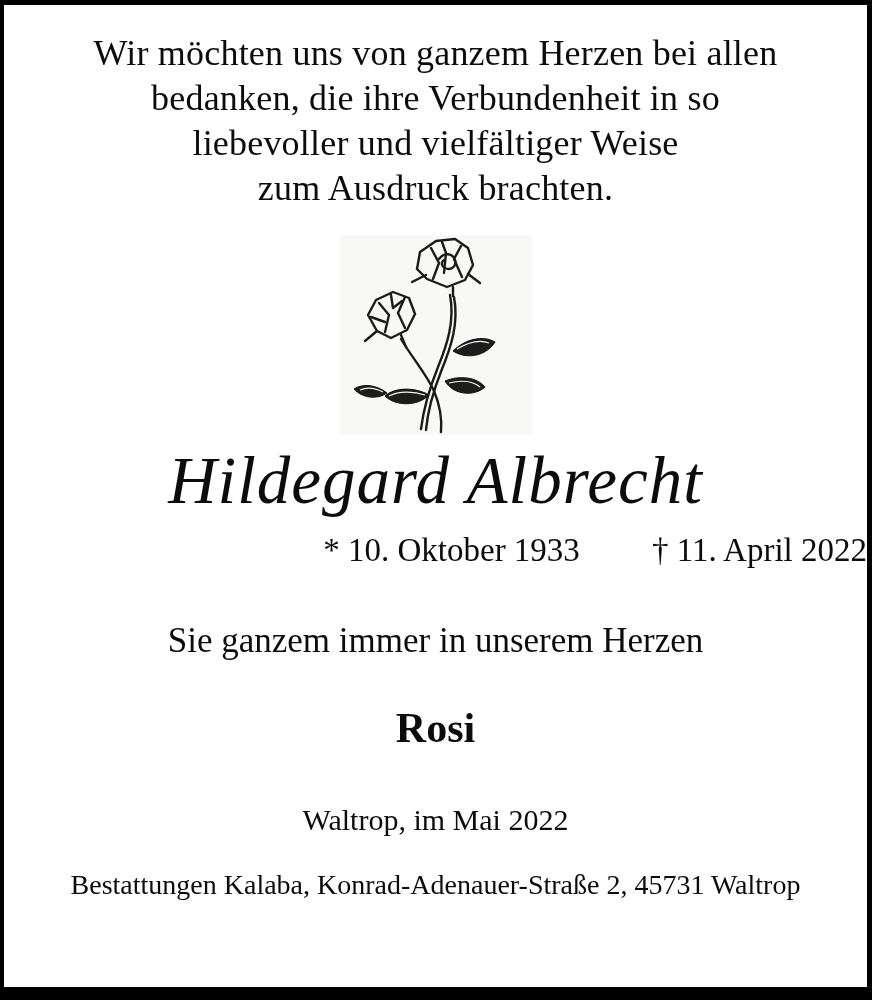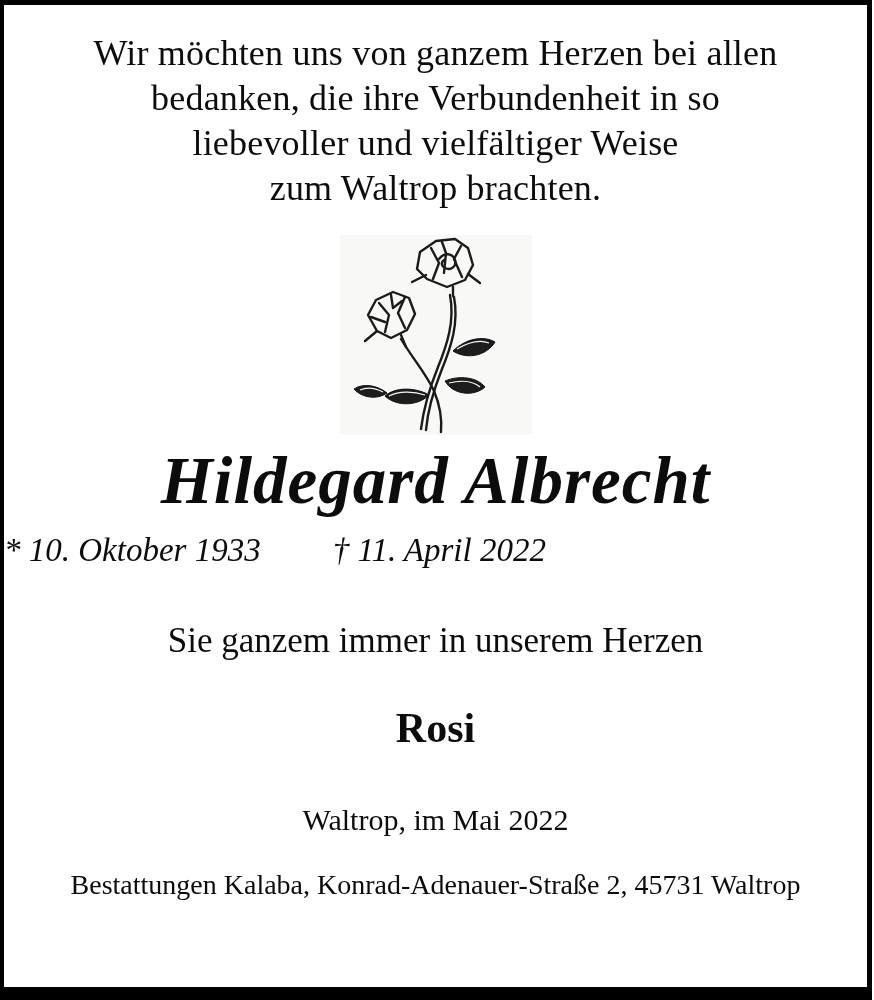--- a/index.html
+++ b/index.html
@@ -37,30 +37,29 @@
     background: #f8f8f6;
     display: flex;
     align-items: center;
     justify-content: center;
   }
   .name {
     margin: 10px 0 0 0;
     font-size: 67px;
     line-height: 70px;
     font-style: italic;
-    font-weight: bold;
+    font-weight: normal;
     letter-spacing: 1px;
   }
   .dates {
     margin-top: 14px;
     font-size: 33px;
     line-height: 42px;
-    font-style: italic;
     display: flex;
-    justify-content: flex-start;
+    justify-content: flex-end;
     gap: 72px;
   }
   .memorial {
     margin-top: 48px;
     font-size: 35px;
     line-height: 44px;
   }
   .mourners {
     margin-top: 44px;
     font-size: 42px;
@@ -80,21 +79,21 @@
 </style>
 </head>
 <body>
 
 <div class="sheet">
 
   <div class="thanks">
     <div>Wir möchten uns von ganzem Herzen bei allen</div>
     <div>bedanken, die ihre Verbundenheit in so</div>
     <div>liebevoller und vielfältiger Weise</div>
-    <div>zum Waltrop brachten.</div>
+    <div>zum Ausdruck brachten.</div>
   </div>
 
   <div class="rose-wrap">
     <svg viewBox="0 0 190 200" width="190" height="200" aria-hidden="true">
       <g stroke="#1b1b1b" stroke-width="2.4" fill="none" stroke-linecap="round" stroke-linejoin="round">
 
         <path d="M109 60 C114 86 106 110 97 132 C89 152 83 170 80 194"></path>
         <path d="M113 62 C118 88 110 112 101 134 C93 154 87 172 85 195"></path>
 
         <path d="M60 104 C72 124 86 140 93 156 C99 170 101 184 100 197"></path>

